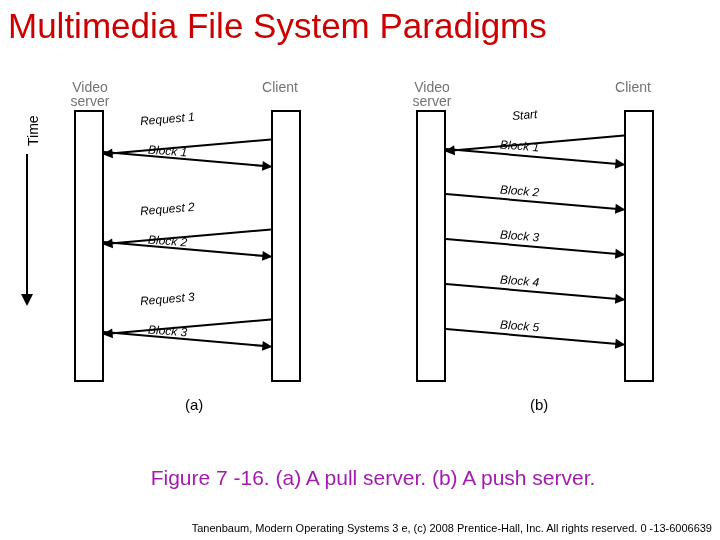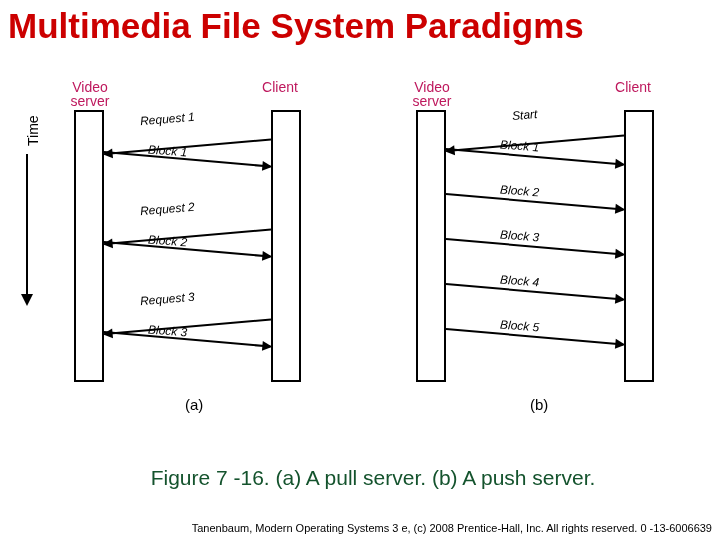--- a/index.html
+++ b/index.html
@@ -1,23 +1,23 @@
 <!DOCTYPE html>
 <html><head>
 <meta charset="utf-8">
 <style>
   html,body{margin:0;padding:0;width:720px;height:540px;background:#fff;font-family:Arial,Helvetica,sans-serif;}
   .slide{position:relative;width:720px;height:540px;}
-  .title{position:absolute;left:8px;top:6px;right:8px;color:#cc0000;font-size:35px;line-height:40px;font-weight:700;}
-  .caption{position:absolute;left:0;right:0;top:466px;text-align:center;color:#14532d;font-size:21px;padding-left:26px;}
+  .title{position:absolute;left:8px;top:6px;right:8px;color:#cc0000;font-size:35px;line-height:40px;font-weight:400;}
+  .caption{position:absolute;left:0;right:0;top:466px;text-align:center;color:#a21caf;font-size:21px;padding-left:26px;}
   .foot{position:absolute;left:8px;right:8px;bottom:6px;color:#000;font-size:11px;text-align:right;}
   .fig{position:absolute;left:0;top:80px;width:720px;height:360px;}
   
   .col{position:absolute;top:30px;height:272px;width:30px;background:#fff;border:2px solid #000;box-sizing:border-box;}
-  .lbl{position:absolute;top:0;font-size:14px;color:#be185d;text-align:center;line-height:14px;}
+  .lbl{position:absolute;top:0;font-size:14px;color:#737373;text-align:center;line-height:14px;}
   .vaxis{position:absolute;left:25px;top:66px;font-size:14px;color:#000;transform:rotate(-90deg);transform-origin:left top;}
   .varrow{position:absolute;left:26px;top:74px;width:2px;height:150px;background:#000;}
   .varrow::after{content:"";position:absolute;left:-5px;bottom:-2px;border-left:6px solid transparent;border-right:6px solid transparent;border-top:12px solid #000;}
   .sub{position:absolute;top:316px;font-size:15px;color:#000;}
   .msg{position:absolute;font-size:12px;font-style:italic;color:#000;}
   .arr{position:absolute;background:#000;height:1.5px;transform-origin:left center;}
   .arr::after{content:"";position:absolute;right:-2px;top:-4px;border-top:5px solid transparent;border-bottom:5px solid transparent;border-left:10px solid #000;}
 </style>
 </head>
 <body>

